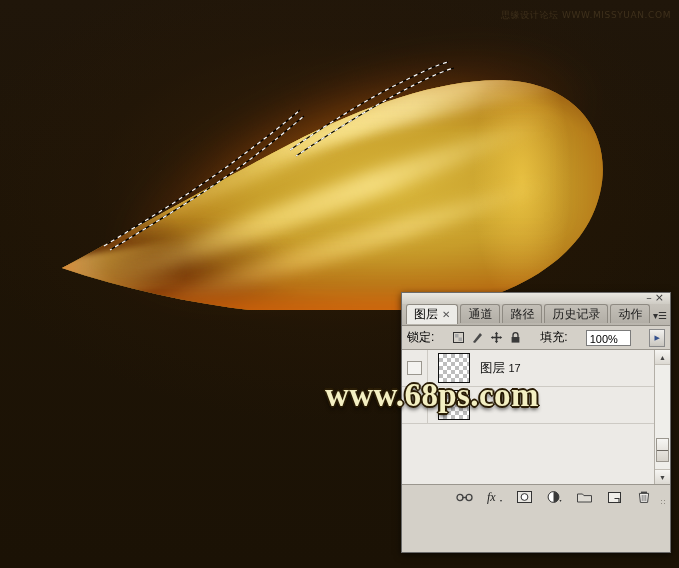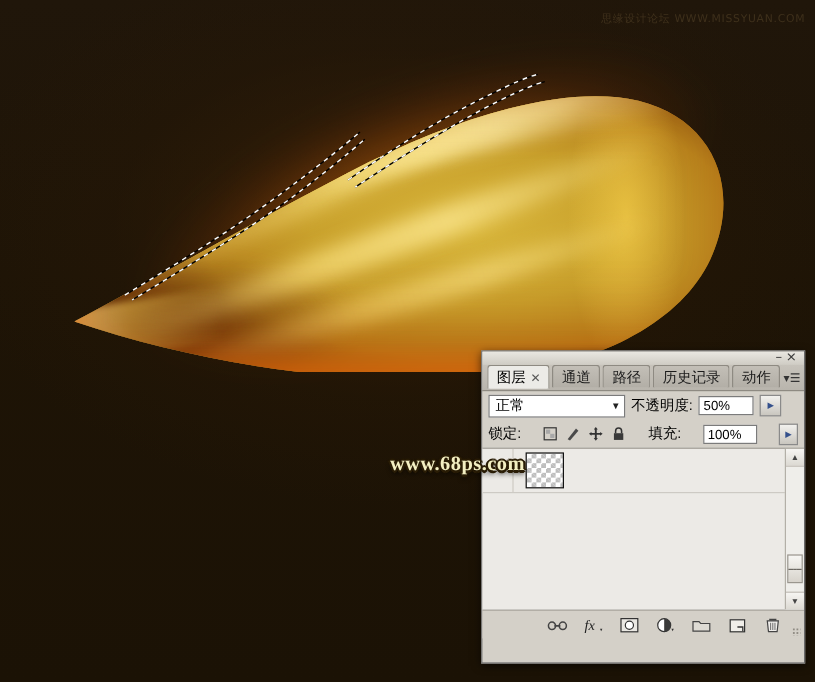--- a/index.html
+++ b/index.html
@@ -77,21 +77,21 @@
   .tip{position:absolute;left:0px;top:208px;width:150px;height:46px;
       background:linear-gradient(95deg,rgba(255,236,150,0.95) 0%,rgba(250,215,90,0.55) 38%,rgba(220,170,50,0) 88%);
       filter:blur(3px);transform:rotate(-9deg);}
 
   
   #ants{position:absolute;left:0;top:0;width:679px;height:568px;pointer-events:none;}
 
   
   .wm-68{
     position:absolute;left:325px;top:377px;
-    font-size:17px;font-weight:bold;letter-spacing:.4px;
+    font-size:33px;font-weight:bold;letter-spacing:.4px;
     font-family:"Liberation Serif","DejaVu Serif",serif;
     color:#f3efc2;
     text-shadow:
       -1px -1px 0 #2a1d06, 1px -1px 0 #2a1d06, -1px 1px 0 #2a1d06, 1px 1px 0 #2a1d06,
       -2px 0 0 #2a1d06, 2px 0 0 #2a1d06, 0 -2px 0 #2a1d06, 0 2px 0 #2a1d06,
       0 3px 4px rgba(0,0,0,.9);
     z-index:40;white-space:nowrap;
   }
 
   
@@ -235,29 +235,20 @@
     </div>
     <div class="tab">
       <span>历史记录</span>
     </div>
     <div class="tab">
       <span>动作</span>
     </div>
     <div class="tab-menu">▾☰</div>
   </div>
 
-  <div class="row">
-    <div class="mode-select">
-      <span>正常</span>
-      <span class="caret">▼</span>
-    </div>
-    <span class="lbl">不透明度:</span>
-    <div class="numbox">50%</div>
-    <div class="spin">▶</div>
-  </div>
 
   <div class="lockrow">
     <span class="lbl">锁定:</span>
     <span class="lockicons">
       <svg class="lock-i" viewBox="0 0 13 13">
         <rect x="1.5" y="1.5" width="10" height="10" fill="none" stroke="#333"></rect>
         <rect x="3" y="3" width="3.5" height="3.5" fill="#a8a8a8"></rect>
         <rect x="6.5" y="6.5" width="3.5" height="3.5" fill="#a8a8a8"></rect>
       </svg>
       <svg class="lock-i" viewBox="0 0 13 13">
@@ -275,20 +266,32 @@
     <span class="lbl" style="">填充:</span>
     <div class="numbox" style="width:52px">100%</div>
     <div class="spin">▶</div>
   </div>
 
   <div class="list">
 
 
 
 
+    <div class="layer">
+      <div class="eyecell">
+        <div class="eyebox"></div>
+      </div>
+      <div class="thumbcell">
+        <div class="thumb"></div>
+      </div>
+      <div class="lname">
+        <span>图层</span>
+        <span class="num">17</span>
+      </div>
+    </div>
 
     <div class="layer">
       <div class="eyecell"></div>
       <div class="thumbcell">
         <div class="thumb"></div>
       </div>
     </div>
 
     <div class="sbar">
       <div class="sarrow">▲</div>

